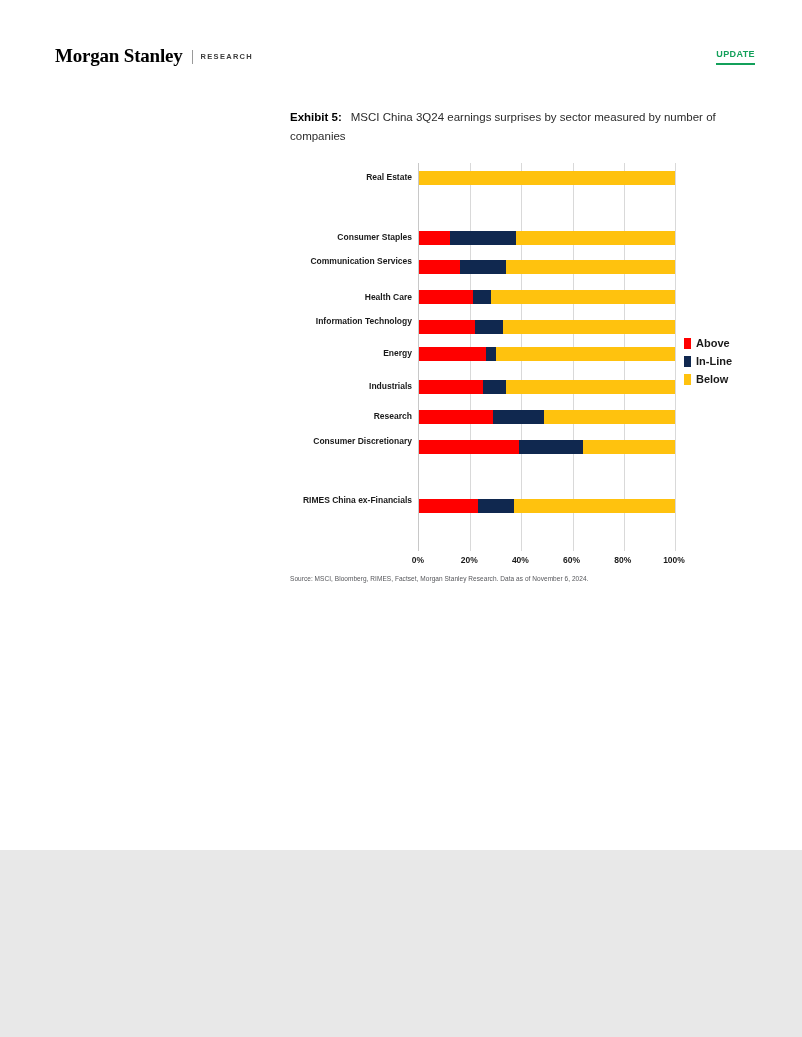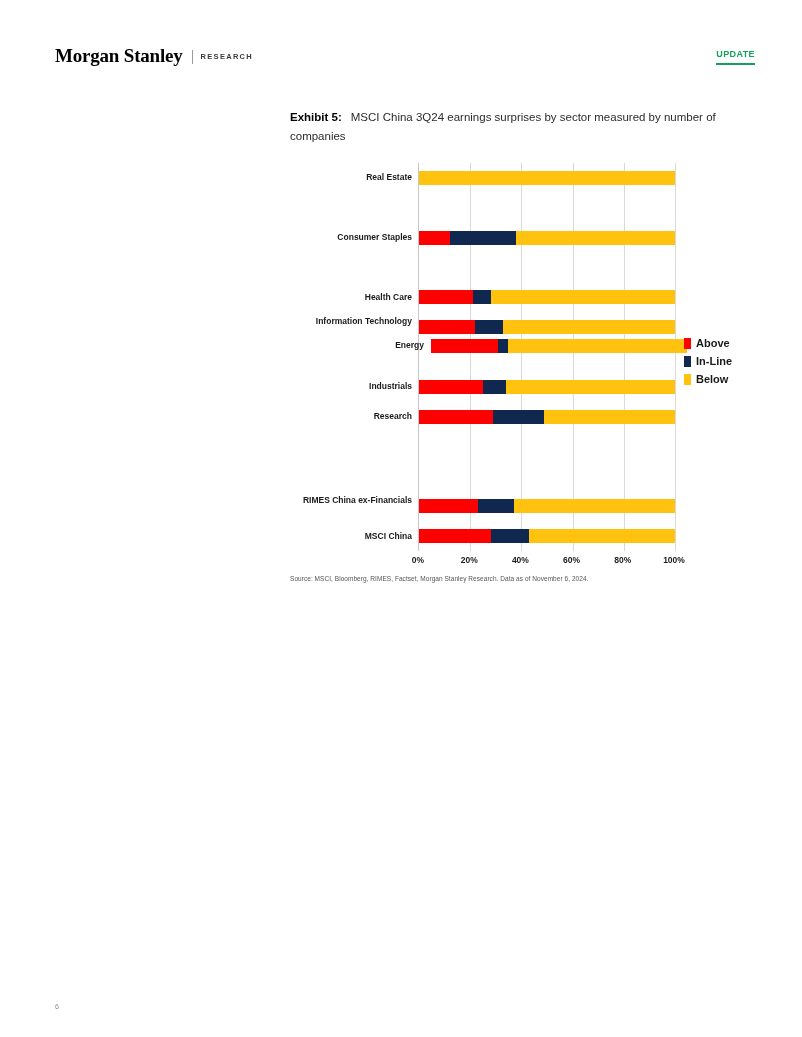--- a/index.html
+++ b/index.html
@@ -6,21 +6,21 @@
     margin: 0;
     padding: 0;
     background: #e8e8e8;
   }
   body {
     font-family: "Liberation Sans", sans-serif;
   }
   .page {
     position: relative;
     width: 802px;
-    height: 1037px;
+    height: 850px;
     background: #ffffff;
     overflow: hidden;
   }
 
   
   .header {
     position: absolute;
     left: 0; top: 0;
     width: 802px;
     height: 92px;
@@ -220,37 +220,45 @@
           </div>
         </div>
         <div class="row" style="top: 59.6923px; height: 29.8462px;">
           <div class="row-label" style="top: 9.42308px;">Consumer Staples</div>
           <div class="bar" style="left: 0px; width: 256px; top: 7.92308px;">
             <div class="seg" style="left: 0px; width: 30.72px; background: rgb(255, 0, 0);"></div>
             <div class="seg" style="left: 30.72px; width: 66.56px; background: rgb(16, 40, 79);"></div>
             <div class="seg" style="left: 97.28px; width: 158.72px; background: rgb(255, 194, 14);"></div>
           </div>
         </div>
+        <div class="row" style="top: 89.5385px; height: 29.8462px;">
+          <div class="row-label" style="top: 3.92308px;">Communication Services</div>
+          <div class="bar" style="left: 0px; width: 256px; top: 7.92308px;">
+            <div class="seg" style="left: 0px; width: 40.96px; background: rgb(255, 0, 0);"></div>
+            <div class="seg" style="left: 40.96px; width: 46.08px; background: rgb(16, 40, 79);"></div>
+            <div class="seg" style="left: 87.04px; width: 168.96px; background: rgb(255, 194, 14);"></div>
+          </div>
+        </div>
         <div class="row" style="top: 119.385px; height: 29.8462px;">
           <div class="row-label" style="top: 9.42308px;">Health Care</div>
           <div class="bar" style="left: 0px; width: 256px; top: 7.92308px;">
             <div class="seg" style="left: 0px; width: 53.76px; background: rgb(255, 0, 0);"></div>
             <div class="seg" style="left: 53.76px; width: 17.92px; background: rgb(16, 40, 79);"></div>
             <div class="seg" style="left: 71.68px; width: 184.32px; background: rgb(255, 194, 14);"></div>
           </div>
         </div>
         <div class="row" style="top: 149.231px; height: 29.8462px;">
           <div class="row-label" style="top: 3.92308px;">Information Technology</div>
           <div class="bar" style="left: 0px; width: 256px; top: 7.92308px;">
             <div class="seg" style="left: 0px; width: 56.32px; background: rgb(255, 0, 0);"></div>
             <div class="seg" style="left: 56.32px; width: 28.16px; background: rgb(16, 40, 79);"></div>
             <div class="seg" style="left: 84.48px; width: 171.52px; background: rgb(255, 194, 14);"></div>
           </div>
         </div>
-        <div class="row" style="top: 168px; height: 29.8462px; margin-left: 12px;">
+        <div class="row" style="top: 176px; height: 29.8462px;">
           <div class="row-label" style="top: 9.42308px;">Energy</div>
           <div class="bar" style="left: 0px; width: 256px; top: 7.92308px;">
             <div class="seg" style="left: 0px; width: 66.56px; background: rgb(255, 0, 0);"></div>
             <div class="seg" style="left: 66.56px; width: 10.24px; background: rgb(16, 40, 79);"></div>
             <div class="seg" style="left: 76.8px; width: 179.2px; background: rgb(255, 194, 14);"></div>
           </div>
         </div>
         <div class="row" style="top: 208.923px; height: 29.8462px;">
           <div class="row-label" style="top: 9.42308px;">Industrials</div>
           <div class="bar" style="left: 0px; width: 256px; top: 7.92308px;">
@@ -260,34 +268,34 @@
           </div>
         </div>
         <div class="row" style="top: 238.769px; height: 29.8462px;">
           <div class="row-label" style="top: 9.42308px;">Research</div>
           <div class="bar" style="left: 0px; width: 256px; top: 7.92308px;">
             <div class="seg" style="left: 0px; width: 74.24px; background: rgb(255, 0, 0);"></div>
             <div class="seg" style="left: 74.24px; width: 51.2px; background: rgb(16, 40, 79);"></div>
             <div class="seg" style="left: 125.44px; width: 130.56px; background: rgb(255, 194, 14);"></div>
           </div>
         </div>
+        <div class="row" style="top: 268.615px; height: 29.8462px;">
+          <div class="row-label" style="top: 3.92308px;">Consumer Discretionary</div>
+          <div class="bar" style="left: 0px; width: 256px; top: 7.92308px;">
+            <div class="seg" style="left: 0px; width: 99.84px; background: rgb(255, 0, 0);"></div>
+            <div class="seg" style="left: 99.84px; width: 64px; background: rgb(16, 40, 79);"></div>
+            <div class="seg" style="left: 163.84px; width: 92.16px; background: rgb(255, 194, 14);"></div>
+          </div>
+        </div>
         <div class="row" style="top: 328.308px; height: 29.8462px;">
           <div class="row-label" style="top: 3.92308px;">RIMES China ex-Financials</div>
           <div class="bar" style="left: 0px; width: 256px; top: 7.92308px;">
             <div class="seg" style="left: 0px; width: 58.88px; background: rgb(255, 0, 0);"></div>
             <div class="seg" style="left: 58.88px; width: 35.84px; background: rgb(16, 40, 79);"></div>
             <div class="seg" style="left: 94.72px; width: 161.28px; background: rgb(255, 194, 14);"></div>
-          </div>
-        </div>
-        <div class="row" style="top: 358.154px; height: 29.8462px;">
-          <div class="row-label" style="top: 9.42308px;">MSCI China</div>
-          <div class="bar" style="left: 0px; width: 256px; top: 7.92308px;">
-            <div class="seg" style="left: 0px; width: 71.68px; background: rgb(255, 0, 0);"></div>
-            <div class="seg" style="left: 71.68px; width: 38.4px; background: rgb(16, 40, 79);"></div>
-            <div class="seg" style="left: 110.08px; width: 145.92px; background: rgb(255, 194, 14);"></div>
           </div>
         </div>
       </div>
     <div class="xaxis" id="xaxis">
         <div class="xtick" style="left: 0px;">0%</div>
         <div class="xtick" style="left: 51.2px;">20%</div>
         <div class="xtick" style="left: 102.4px;">40%</div>
         <div class="xtick" style="left: 153.6px;">60%</div>
         <div class="xtick" style="left: 204.8px;">80%</div>
         <div class="xtick" style="left: 256px;">100%</div>

